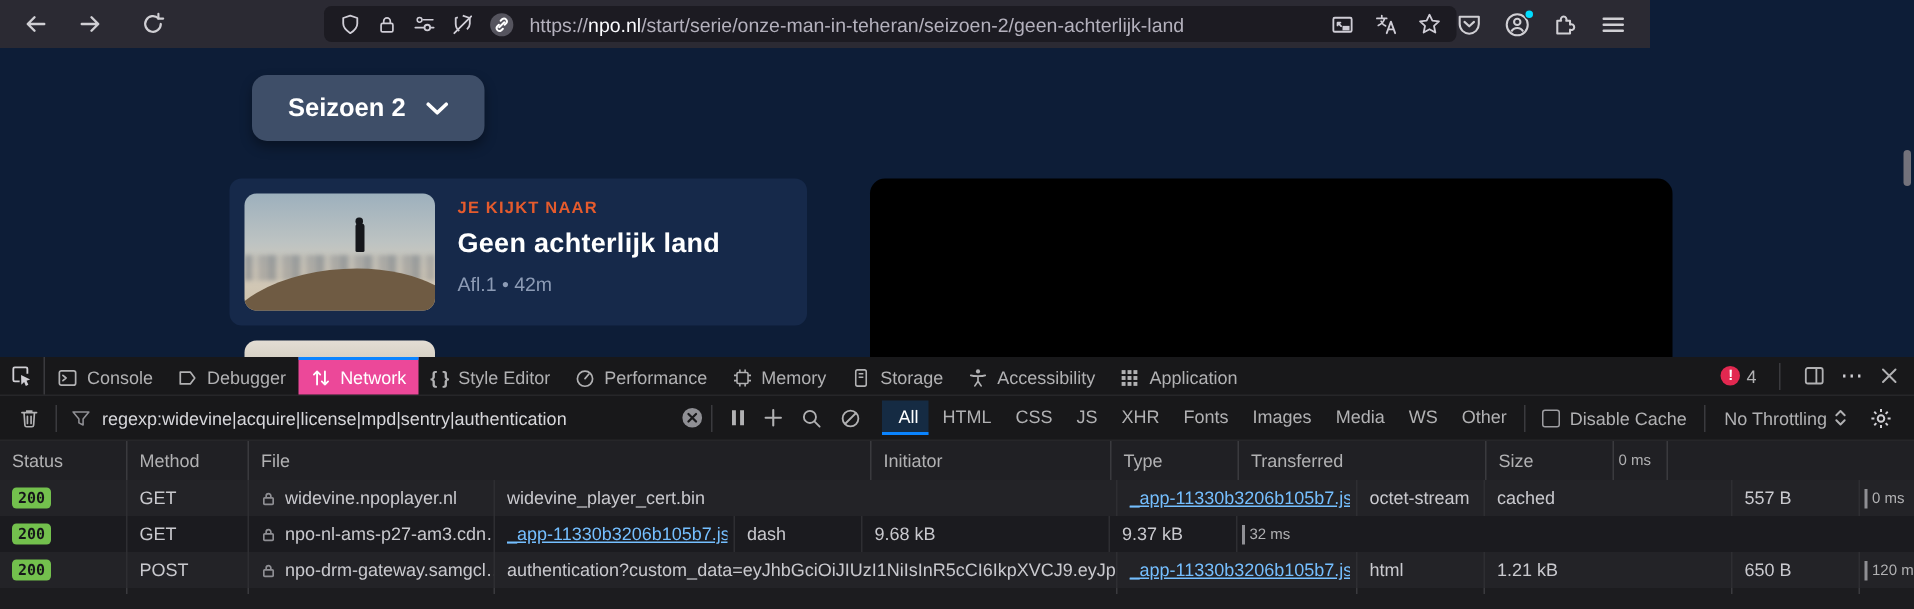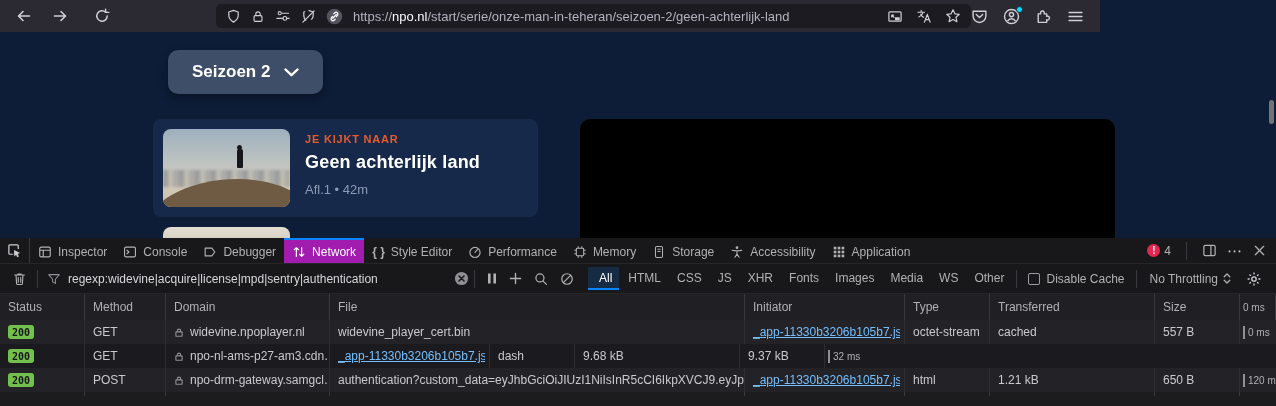--- a/index.html
+++ b/index.html
@@ -56,21 +56,21 @@
   
   .devtools { position:absolute; left:0; top:238px; width:1276px; height:168px;
     background:#18181a; color:#b1b1b3; font-size:12px; }
   .vsep { width:1px; height:18px; background:#3a3a3e; margin:0 5px; flex:0 0 auto; }
 
   .dt-tabbar { height:26px; display:flex; align-items:stretch; border-bottom:1px solid #262629; }
   .pick-btn { width:30px; display:flex; align-items:center; justify-content:center;
     color:#d0cfd4; border-right:1px solid #3a3a3e; }
   .dt-tab { display:flex; align-items:center; gap:6px; padding:0 8px; color:#b1b1b3;
     border-top:2px solid transparent; white-space:nowrap; }
-  .dt-tab.active { color:#ffffff; background:#a21caf; border-top:2px solid #0a84ff; }
+  .dt-tab.active { color:#ffffff; background:#ec4899; border-top:2px solid #0a84ff; }
   .dt-tab .braces { font-weight:bold; font-size:12px; }
   .tabbar-right { margin-left:auto; display:flex; align-items:center; gap:10px; padding-right:10px; }
   .err-badge { display:flex; align-items:center; gap:4px; }
   .err-circle { width:13px; height:13px; border-radius:50%; background:#e22850; color:#fff;
     font-size:10px; font-weight:bold; display:flex; align-items:center; justify-content:center; line-height:1; }
   .icon-btn { display:flex; align-items:center; justify-content:center; color:#b1b1b3; }
   .dots { font-size:15px; letter-spacing:1px; color:#d0cfd4; line-height:10px; }
 
   .dt-filterbar { height:30px; display:flex; align-items:center; padding:0 6px;
     border-bottom:1px solid #262629; }
@@ -226,27 +226,20 @@
   <div class="dt-tabbar">
     <div class="pick-btn">
       <svg width="15" height="15" viewBox="0 0 16 16" fill="none" stroke="currentColor" stroke-width="1.3">
           <path d="M12 6.5V3a1 1 0 0 0-1-1H3a1 1 0 0 0-1 1v8a1 1 0 0 0 1 1h3.5"></path>
           <path d="M7.5 7.5 14 10.7l-2.6.9 1.3 2.8-1.8.8-1.2-2.8-2 2Z" fill="currentColor" stroke="none"></path>
         </svg>
     </div>
 
     <div class="dt-tab">
       <svg width="14" height="14" viewBox="0 0 16 16" fill="none" stroke="currentColor" stroke-width="1.3">
-          <rect x="2" y="2.5" width="12" height="11" rx="1.5"></rect>
-          <path d="M2 6h12M6 6v7.5"></path>
-        </svg>
-      <span>Inspector</span>
-    </div>
-    <div class="dt-tab">
-      <svg width="14" height="14" viewBox="0 0 16 16" fill="none" stroke="currentColor" stroke-width="1.3">
           <rect x="1.8" y="2.5" width="12.4" height="11" rx="1.5"></rect>
           <path d="m4.5 6 2.4 2L4.5 10" stroke-linecap="round" stroke-linejoin="round"></path>
         </svg>
       <span>Console</span>
     </div>
     <div class="dt-tab">
       <svg width="14" height="14" viewBox="0 0 16 16" fill="none" stroke="currentColor" stroke-width="1.3" stroke-linejoin="round">
           <path d="M2.5 3.5h7.6L13.5 8l-3.4 4.5H2.5Z"></path>
         </svg>
       <span>Debugger</span>
@@ -402,21 +395,20 @@
           <circle cx="8" cy="8" r="2.2"></circle>
           <path d="M8 1.6v2M8 12.4v2M1.6 8h2M12.4 8h2M3.5 3.5 4.9 4.9M11.1 11.1l1.4 1.4M12.5 3.5 11.1 4.9M4.9 11.1 3.5 12.5"></path>
         </svg>
     </div>
   </div>
 
   <div class="net-table">
     <div class="net-row head">
       <div class="cell c-status">Status</div>
       <div class="cell c-method">Method</div>
-      <div class="cell c-domain">Domain</div>
       <div class="cell c-file">File</div>
       <div class="cell c-init">Initiator</div>
       <div class="cell c-type">Type</div>
       <div class="cell c-trans">Transferred</div>
       <div class="cell c-size">Size</div>
       <div class="cell c-time">0 ms</div>
     </div>
 
     <div class="net-row odd">
       <div class="cell c-status">

